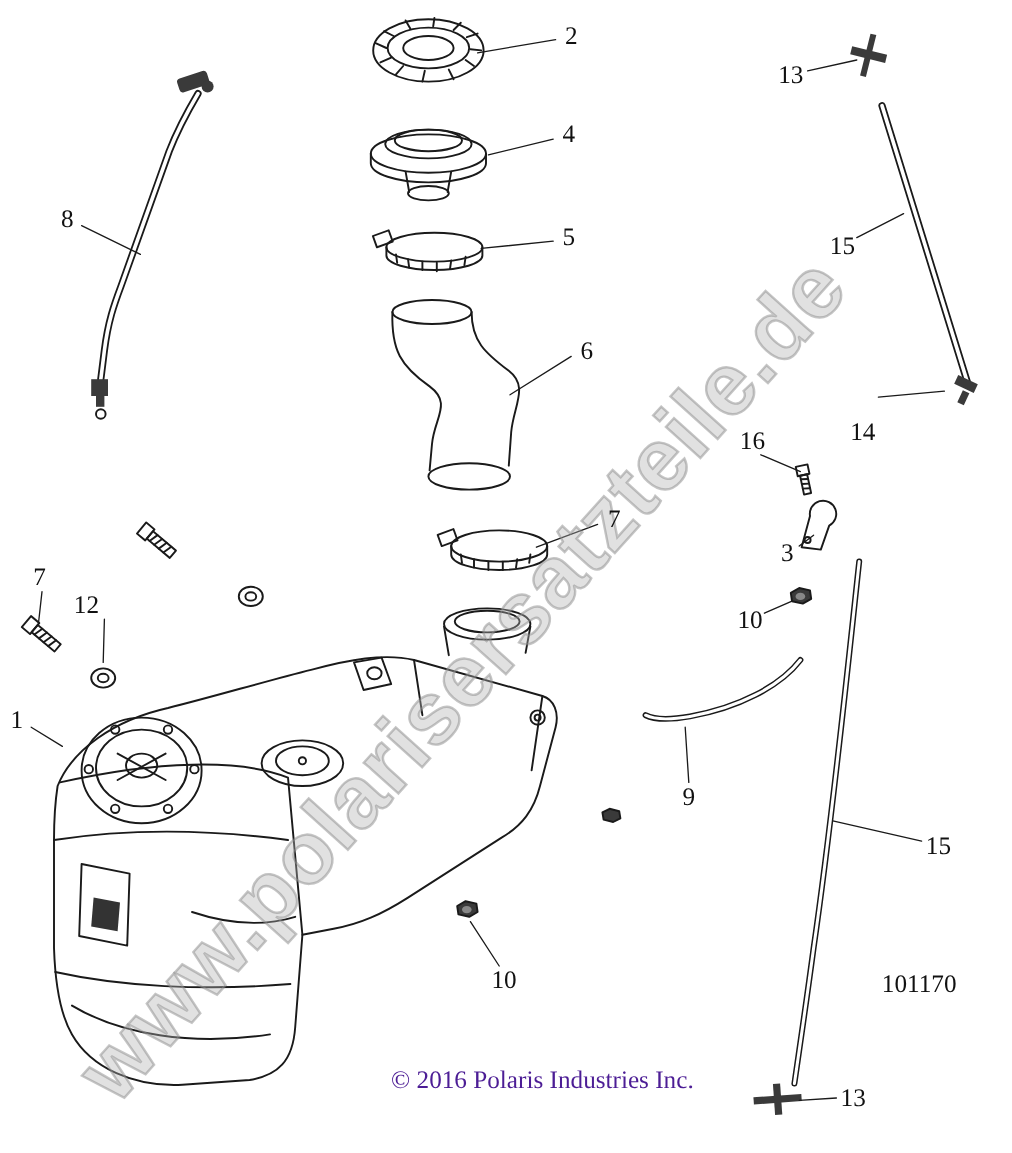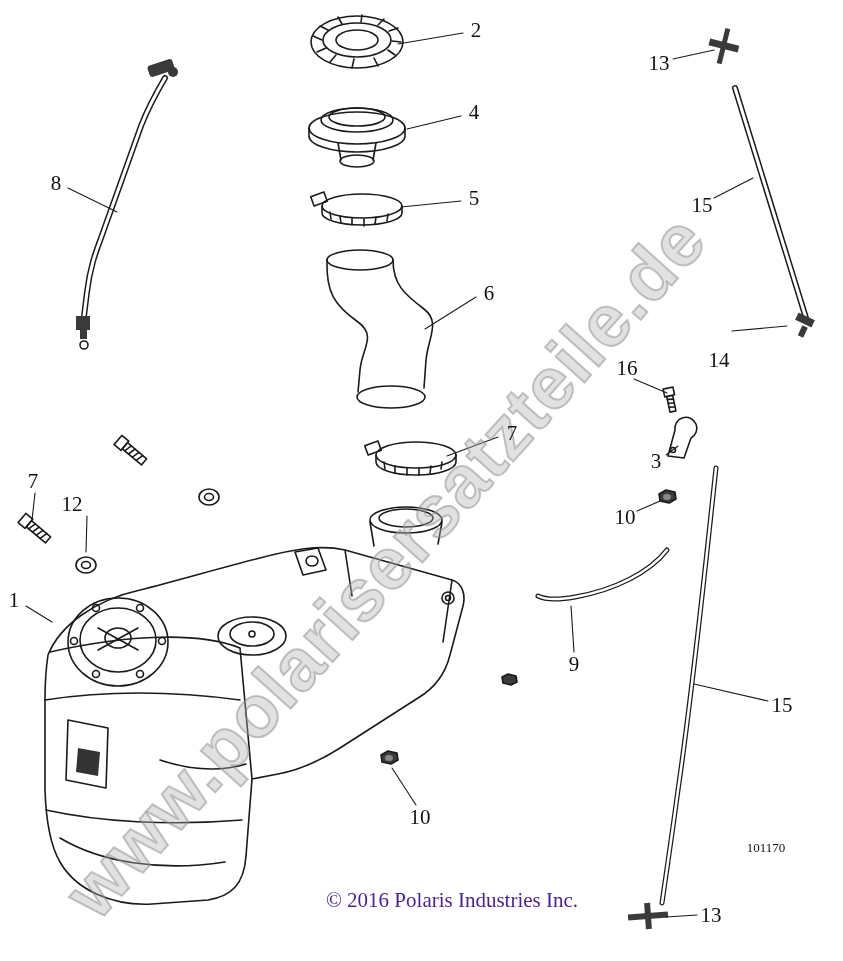--- a/index.html
+++ b/index.html
@@ -34,24 +34,23 @@
     color: rgba(175,175,175,0.38);
     -webkit-text-stroke: 2px rgba(140,140,140,0.5);
     pointer-events: none;
     z-index: 3;
   }
   .drawing-number {
     position: absolute;
     left: 766px;
     top: 820px;
     transform: translate(-50%, -50%);
-    font-size: 13px;
+    font-size: 21px;
     color: #111111;
     z-index: 4;
-    margin-top: 28px;
   }
   .copyright {
     position: absolute;
     left: 452px;
     top: 900px;
     transform: translate(-50%, -50%);
     font-size: 21px;
     color: #4c1d95;
     white-space: nowrap;
     z-index: 4;

